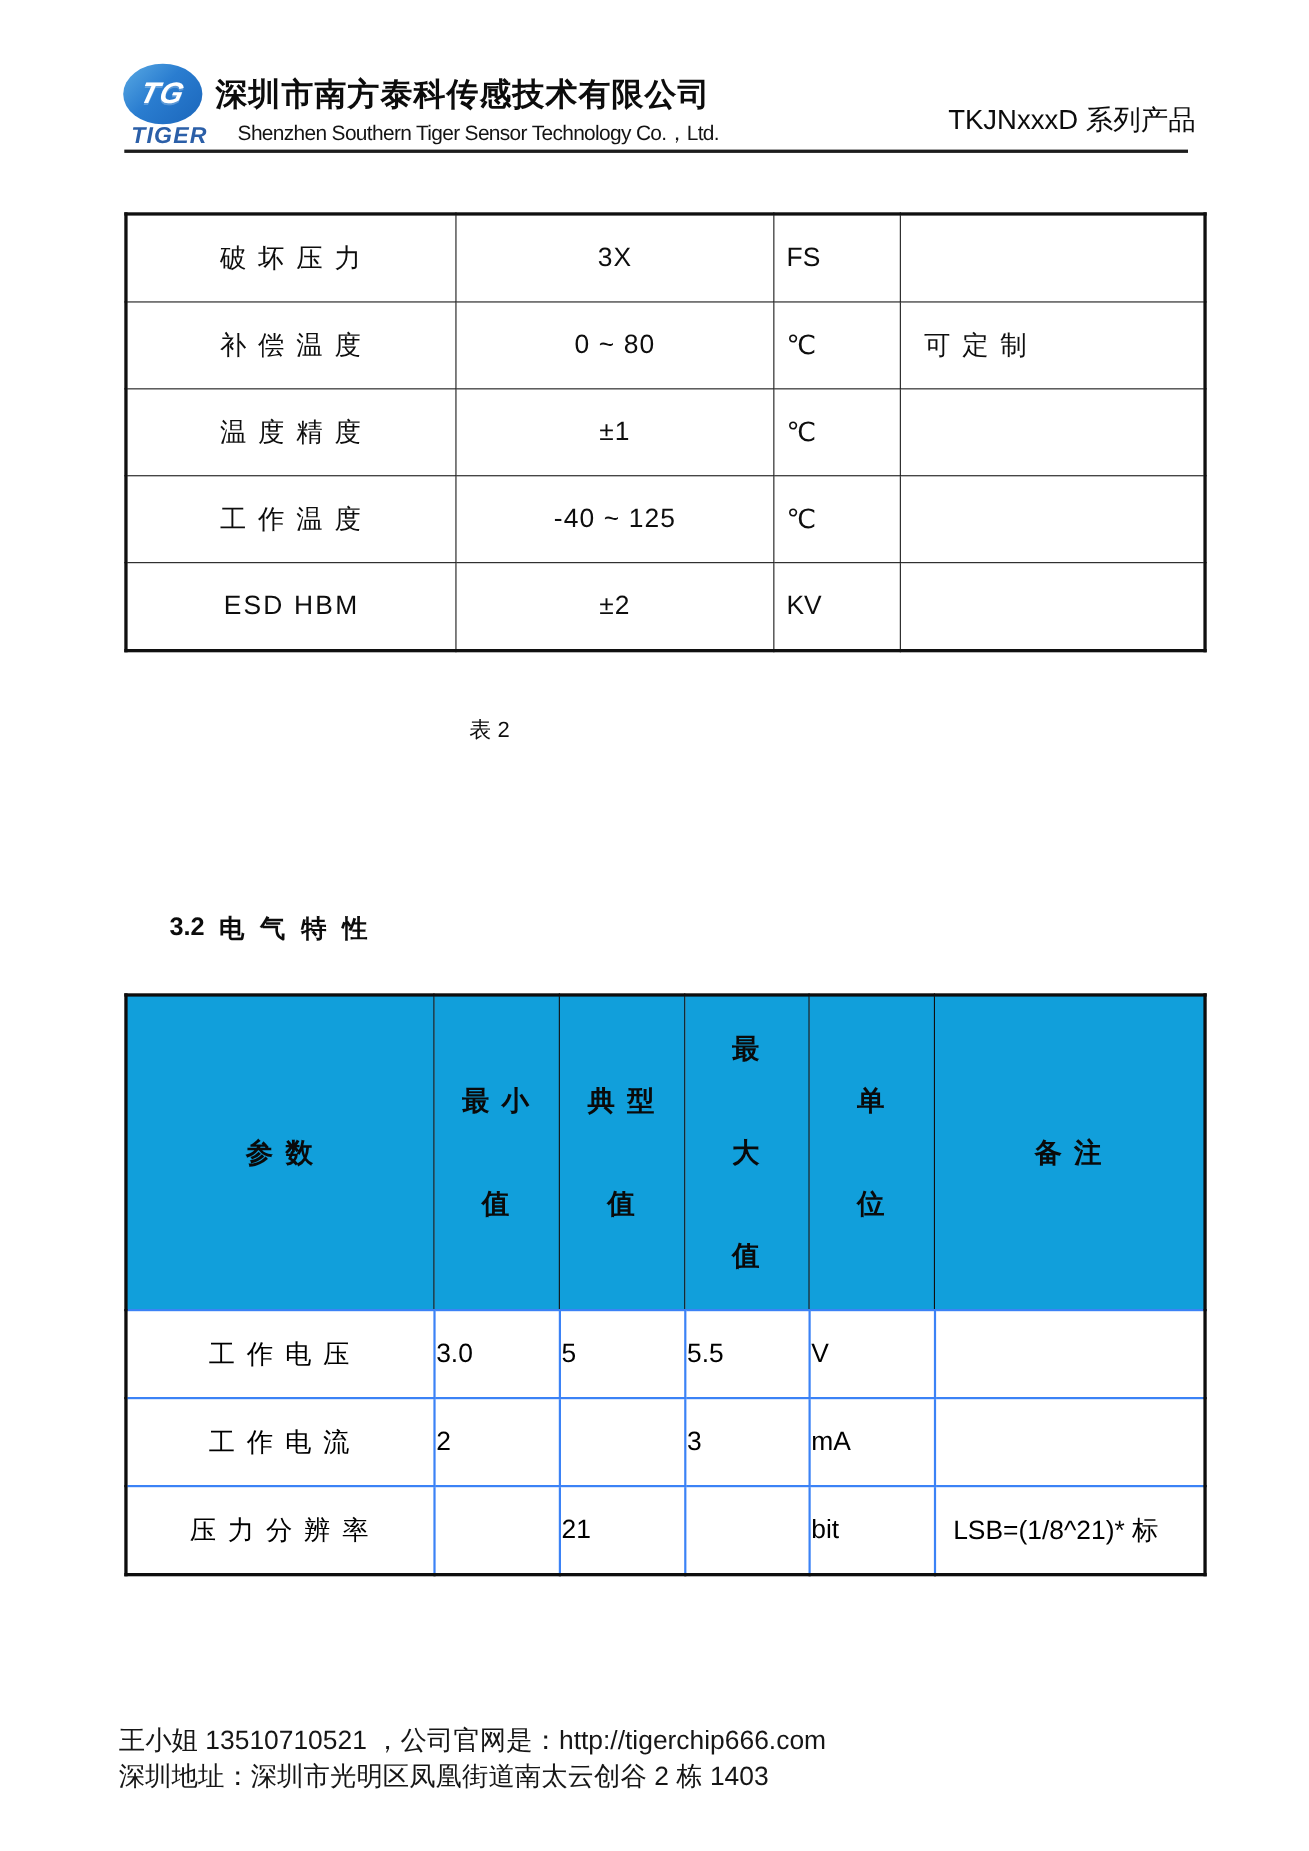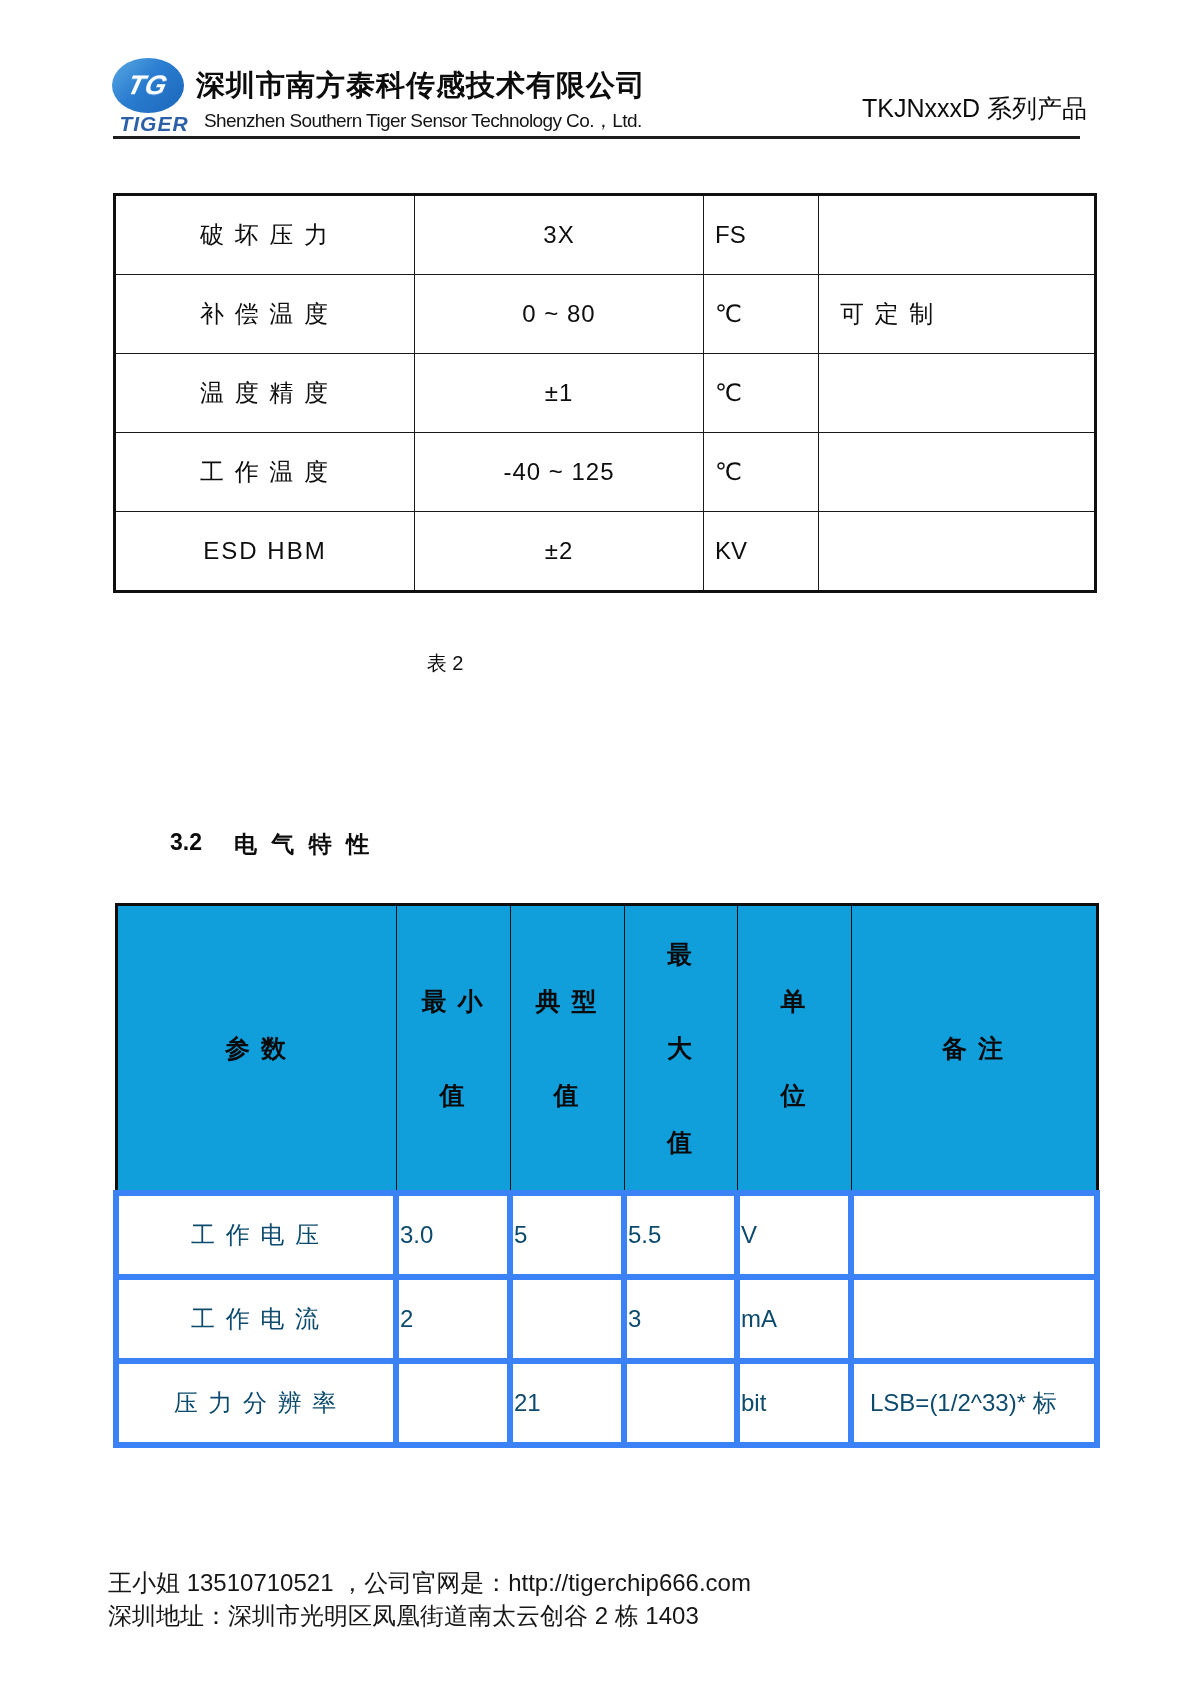--- a/index.html
+++ b/index.html
@@ -15,41 +15,41 @@
   }
   .logo-monogram{
     color:#ffffff;font-weight:bold;font-style:italic;font-size:27px;
     transform:skewX(-14deg);letter-spacing:1px;text-shadow:0 1px 0 rgba(255,255,255,.25);
   }
   .brand-text{
     position:absolute;left:109px;top:112px;width:90px;text-align:center;
     color:#2b5fa8;font-weight:bold;font-style:italic;font-size:21px;letter-spacing:1px;
   }
   .company-cn{position:absolute;left:196px;top:66px;font-size:29px;font-weight:bold;letter-spacing:1px;color:#0c0c0c;}
-  .company-en{position:absolute;left:204px;top:108px;font-size:19px;letter-spacing:-0.6px;color:#141414;}
+  .company-en{position:absolute;left:216px;top:108px;font-size:19px;letter-spacing:-0.6px;color:#141414;}
   .product-series{position:absolute;left:862px;top:92px;font-size:25px;color:#0c0c0c;}
   .header-rule{position:absolute;left:113px;top:136px;width:967px;height:3px;background:#1d1d1d;}
   
   table{border-collapse:collapse;table-layout:fixed;}
   .t-spec{position:absolute;left:113px;top:170px;width:981px;border:3px solid #101010;margin-top:23px;}
   .t-spec td{border:1px solid #1a1a1a;height:76px;font-size:24px;color:#0e0e0e;letter-spacing:2px;}
   .t-spec td.c-label{text-align:center;}
   .t-spec td.c-val{text-align:center;letter-spacing:1px;}
   .t-spec td.c-unit{text-align:left;padding-left:11px;letter-spacing:0;}
   .t-spec td.c-rem{text-align:left;padding-left:21px;}
   .caption{position:absolute;left:375px;top:650px;width:140px;text-align:center;font-size:20px;color:#0e0e0e;}
-  .section-heading{position:absolute;left:170px;top:829px;display:flex;gap:32px;font-size:23px;font-weight:bold;color:#0c0c0c;}
+  .section-heading{position:absolute;left:154px;top:829px;display:flex;gap:13px;font-size:23px;font-weight:bold;color:#0c0c0c;}
   .section-heading .txt{letter-spacing:4px;}
   .t-elec{position:absolute;left:113px;top:903px;width:981px;border:3px solid #0d0d0d;}
   .t-elec th{
     border:1px solid #0f0f0f;height:263px;background:#119fdb;color:#0a0a0a;
     font-size:25px;font-weight:bold;white-space:pre-line;line-height:94px;
     text-align:center;vertical-align:middle;letter-spacing:2px;
   }
-  .t-elec td{border:6px solid #3b82f6;height:76px;font-size:24px;color:#0c4a6e;}
+  .t-elec td{border:2px solid #3b82f6;height:76px;font-size:24px;color:#000000;}
   .t-elec td.c-label{text-align:center;letter-spacing:2px;}
   .t-elec td.c-val{text-align:left;}
   .t-elec td.c-rem{text-align:left;padding-left:16px;letter-spacing:0;}
   
   .footer{position:absolute;left:108px;top:1566px;font-size:24px;line-height:33px;color:#161616;}
 </style>
 </head>
 <body>
 
 <div class="page">
@@ -151,21 +151,21 @@
         <td class="c-val">3</td>
         <td class="c-val">mA</td>
         <td class="c-rem"></td>
       </tr>
       <tr>
         <td class="c-label">压 力 分 辨 率</td>
         <td class="c-val"></td>
         <td class="c-val">21</td>
         <td class="c-val"></td>
         <td class="c-val">bit</td>
-        <td class="c-rem">LSB=(1/2^33)* 标</td>
+        <td class="c-rem">LSB=(1/8^21)* 标</td>
       </tr>
     </tbody>
   </table>
 
   <div class="footer">
     <div>王小姐 13510710521 ，公司官网是：http://tigerchip666.com</div>
     <div>深圳地址：深圳市光明区凤凰街道南太云创谷 2 栋 1403</div>
   </div>
 
 </div>

